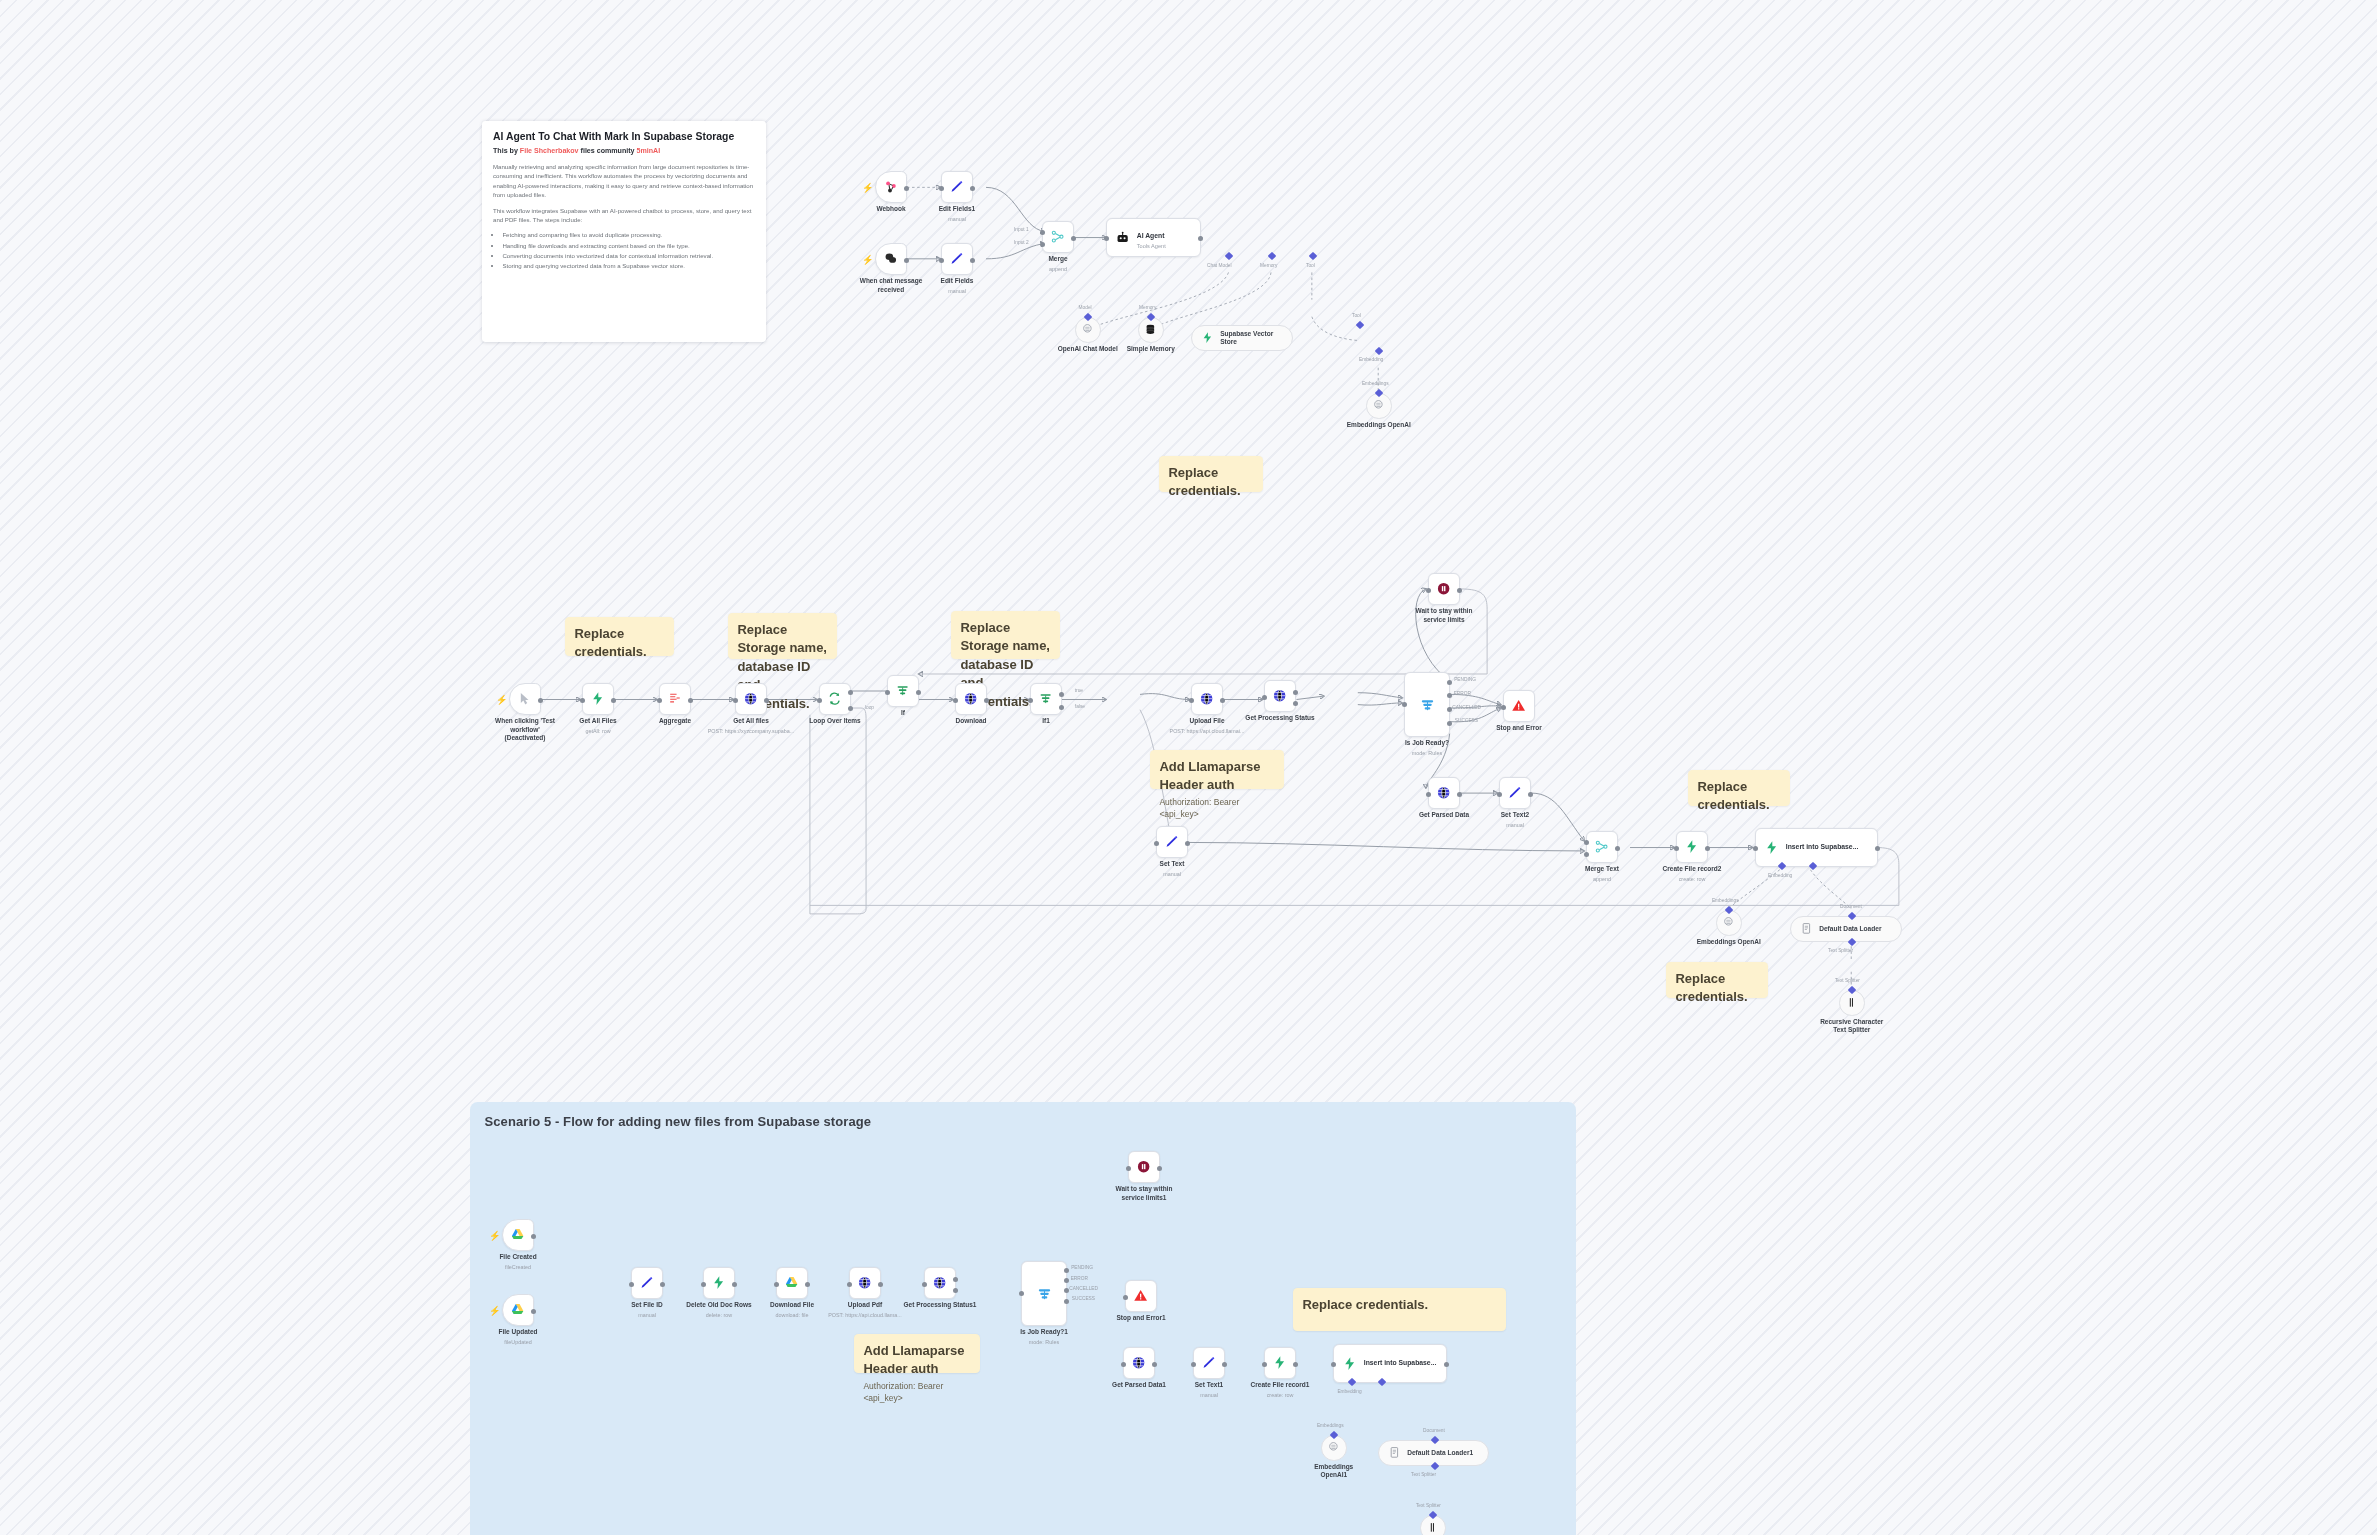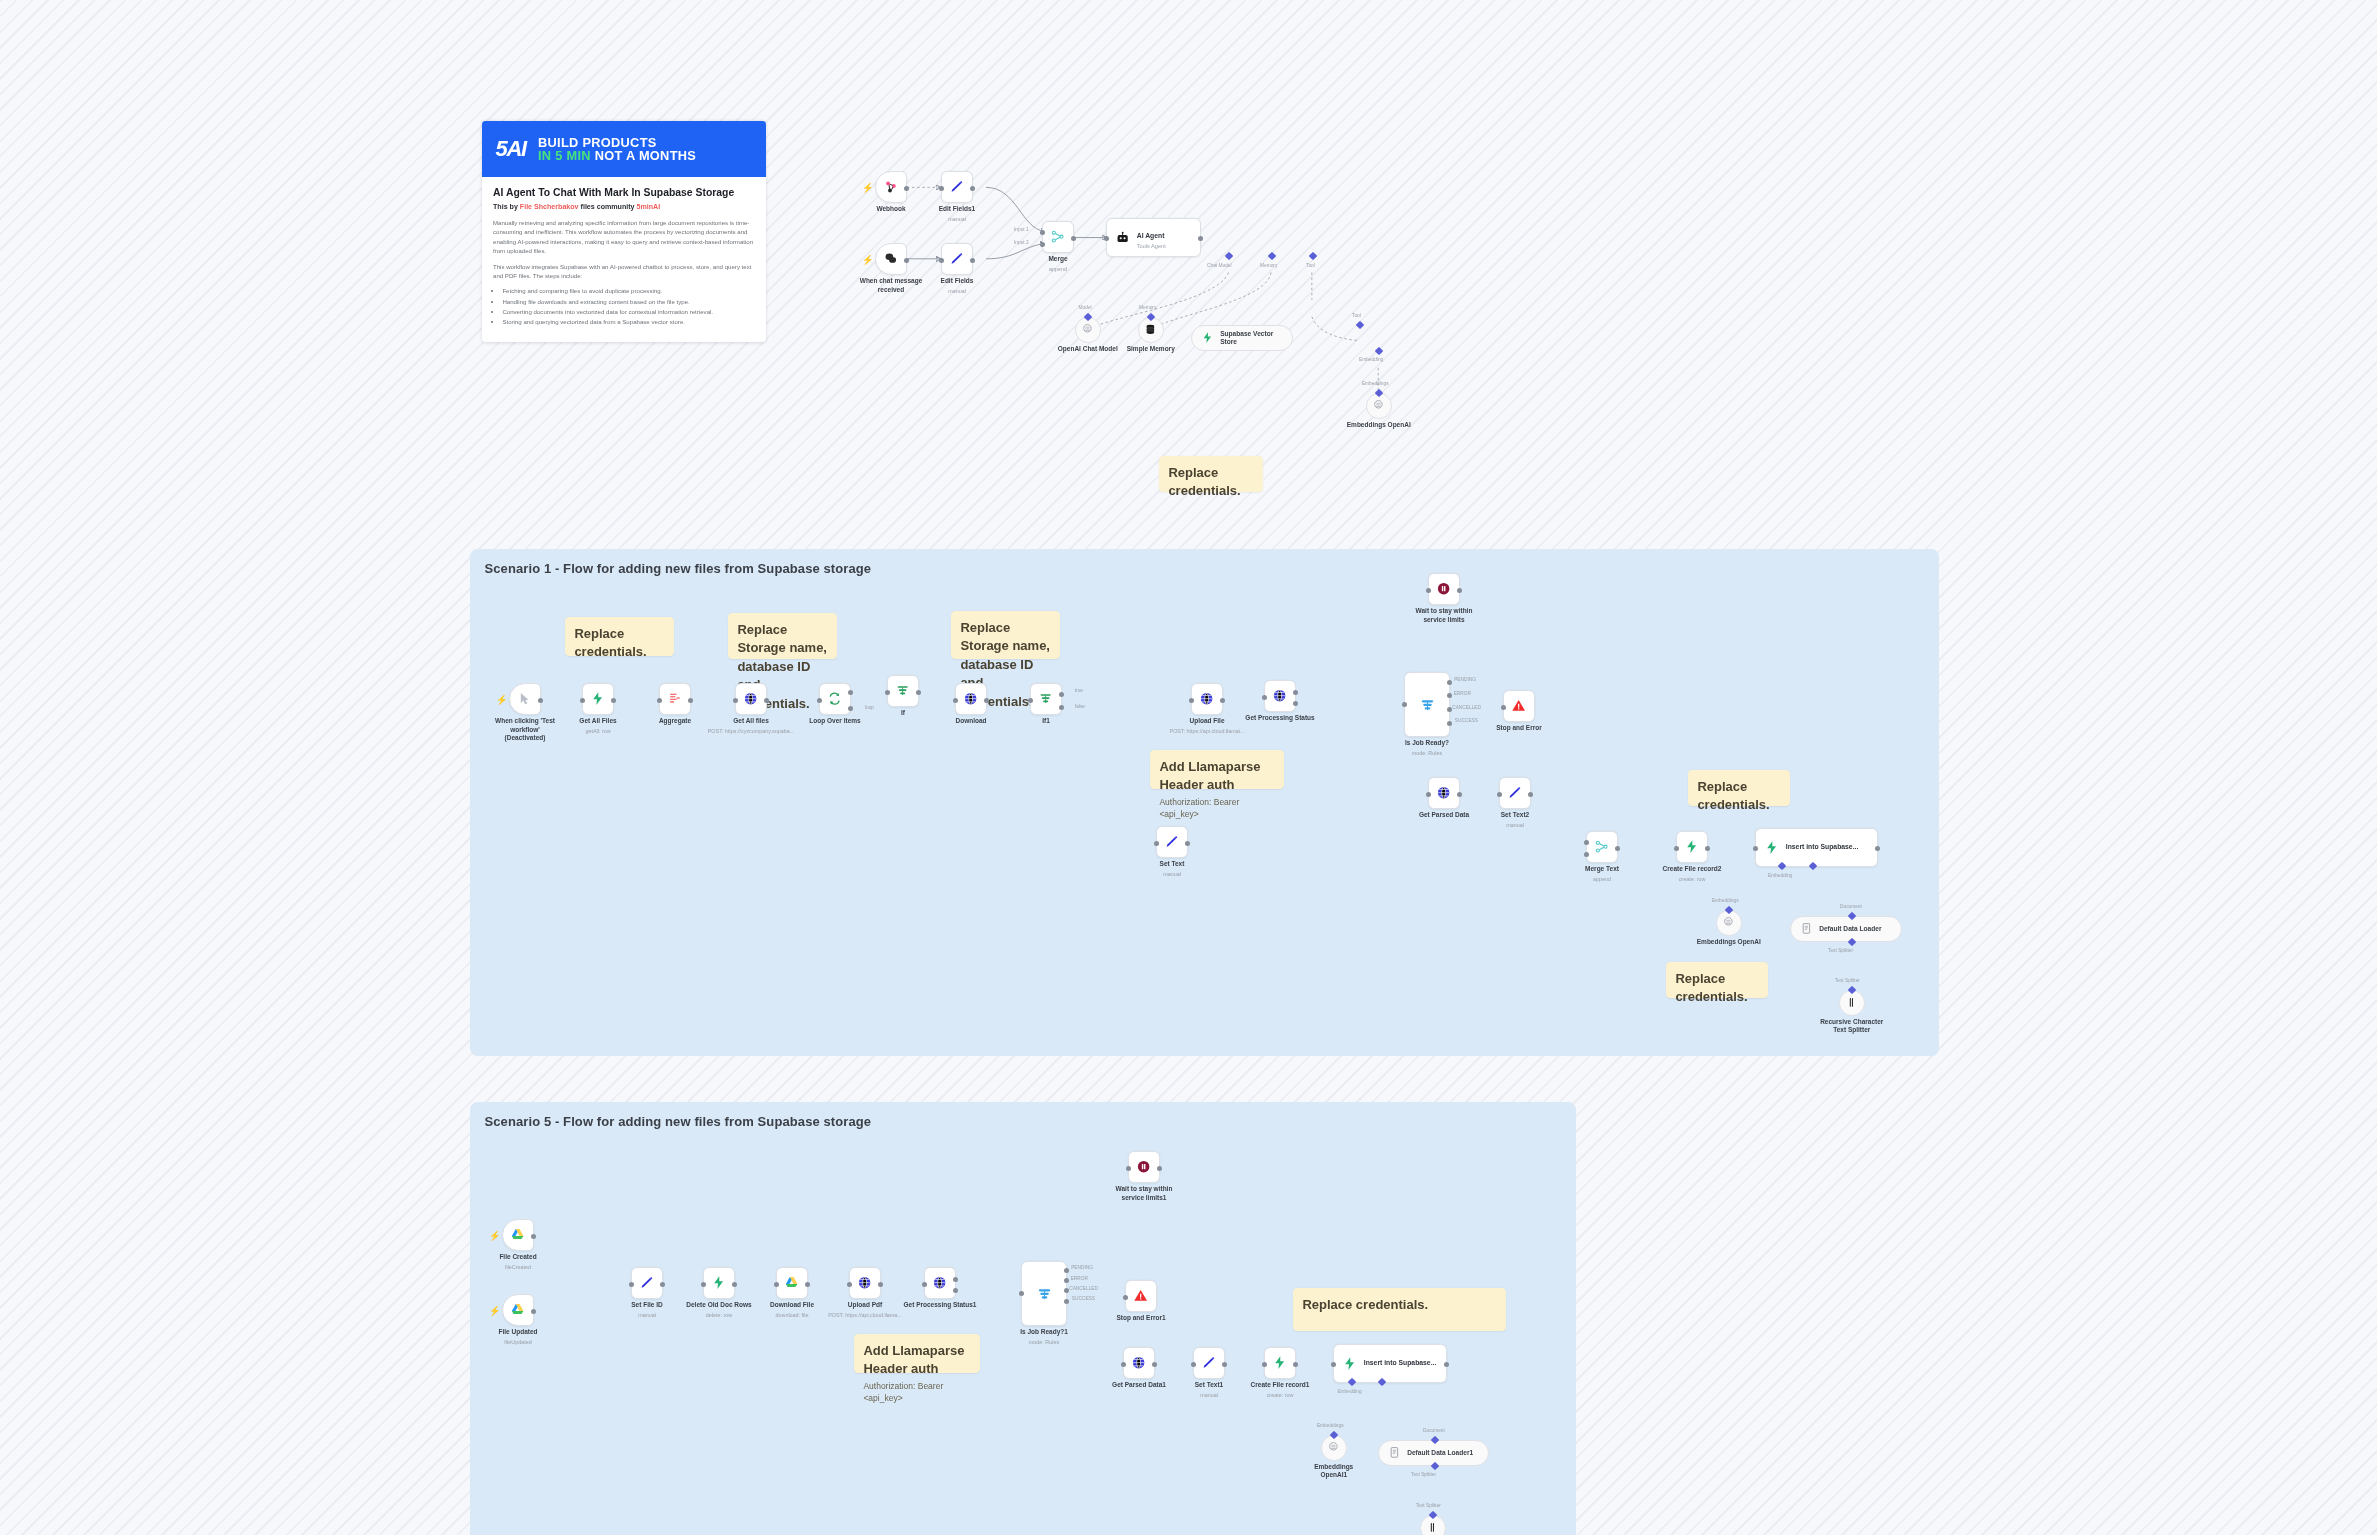--- a/index.html
+++ b/index.html
@@ -268,30 +268,20 @@
     <path d="M1524,1602 L1572,1602" marker-end="url(#ah)"></path>
     <path d="M1612,1602 L1662,1602" marker-end="url(#ah)"></path>
 
     <path class="dashed" d="M1586,1628 C1576,1650 1568,1672 1568,1684"></path>
     <path class="dashed" d="M1622,1628 C1640,1650 1672,1672 1684,1690"></path>
     <path class="dashed" d="M1684,1722 L1684,1746"></path>
     <path class="dashed" d="M1684,1758 L1684,1784"></path>
   </svg>
 
   <div id="doccard">
-    <div id="docbanner">
-      <span class="brand-logo">5AI</span>
-      <div class="brand-lines">
-        <div class="brand-l1">BUILD PRODUCTS</div>
-        <div class="brand-l2">
-          <span class="brand-green">IN 5 MIN</span>
-          <span class="brand-white">NOT A MONTHS</span>
-        </div>
-      </div>
-    </div>
     <div id="docbody">
       <div id="doctitle">AI Agent To Chat With Mark In Supabase Storage</div>
       <div id="docbyline">
         <span>This by</span>
         <a href="#">File Shcherbakov</a>
         <span>files community</span>
         <a href="#">5minAI</a>
       </div>
       <p class="docpara">Manually retrieving and analyzing specific information from large document repositories is time-consuming and inefficient. This workflow automates the process by vectorizing documents and enabling AI-powered interactions, making it easy to query and retrieve context-based information from uploaded files.</p>
       <p class="docpara">This workflow integrates Supabase with an AI-powered chatbot to process, store, and query text and PDF files. The steps include:</p>
@@ -438,23 +428,20 @@
     </svg>
     <span class="port diamond" style="left:9.4px; top:-4.3px;"></span>
     <span class="port-label" style="left:-5.1px; top:-12.8px;">Embeddings</span>
     <span class="node-label wrap">Embeddings OpenAI</span>
   </div>
 
   <div class="sticky" style="left:1159px; top:456px; width:104px; height:36px;">
     <span class="s-title">Replace credentials.</span>
   </div>
 
-  <div class="scenario" style="left:470px; top:549px; width:1469px; height:507px;">
-    <div class="scenario-title">Scenario 1 - Flow for adding new files from Supabase storage</div>
-  </div>
 
   <div class="sticky" style="left:565px; top:617px; width:109px; height:39px;">
     <span class="s-title">Replace credentials.</span>
   </div>
   <div class="sticky" style="left:728px; top:613px; width:109px; height:46px;">
     <span class="s-title">Replace Storage name, database ID and credentials.</span>
   </div>
   <div class="sticky" style="left:951px; top:611px; width:109px; height:48px;">
     <span class="s-title">Replace Storage name, database ID and credentials.</span>
   </div>

